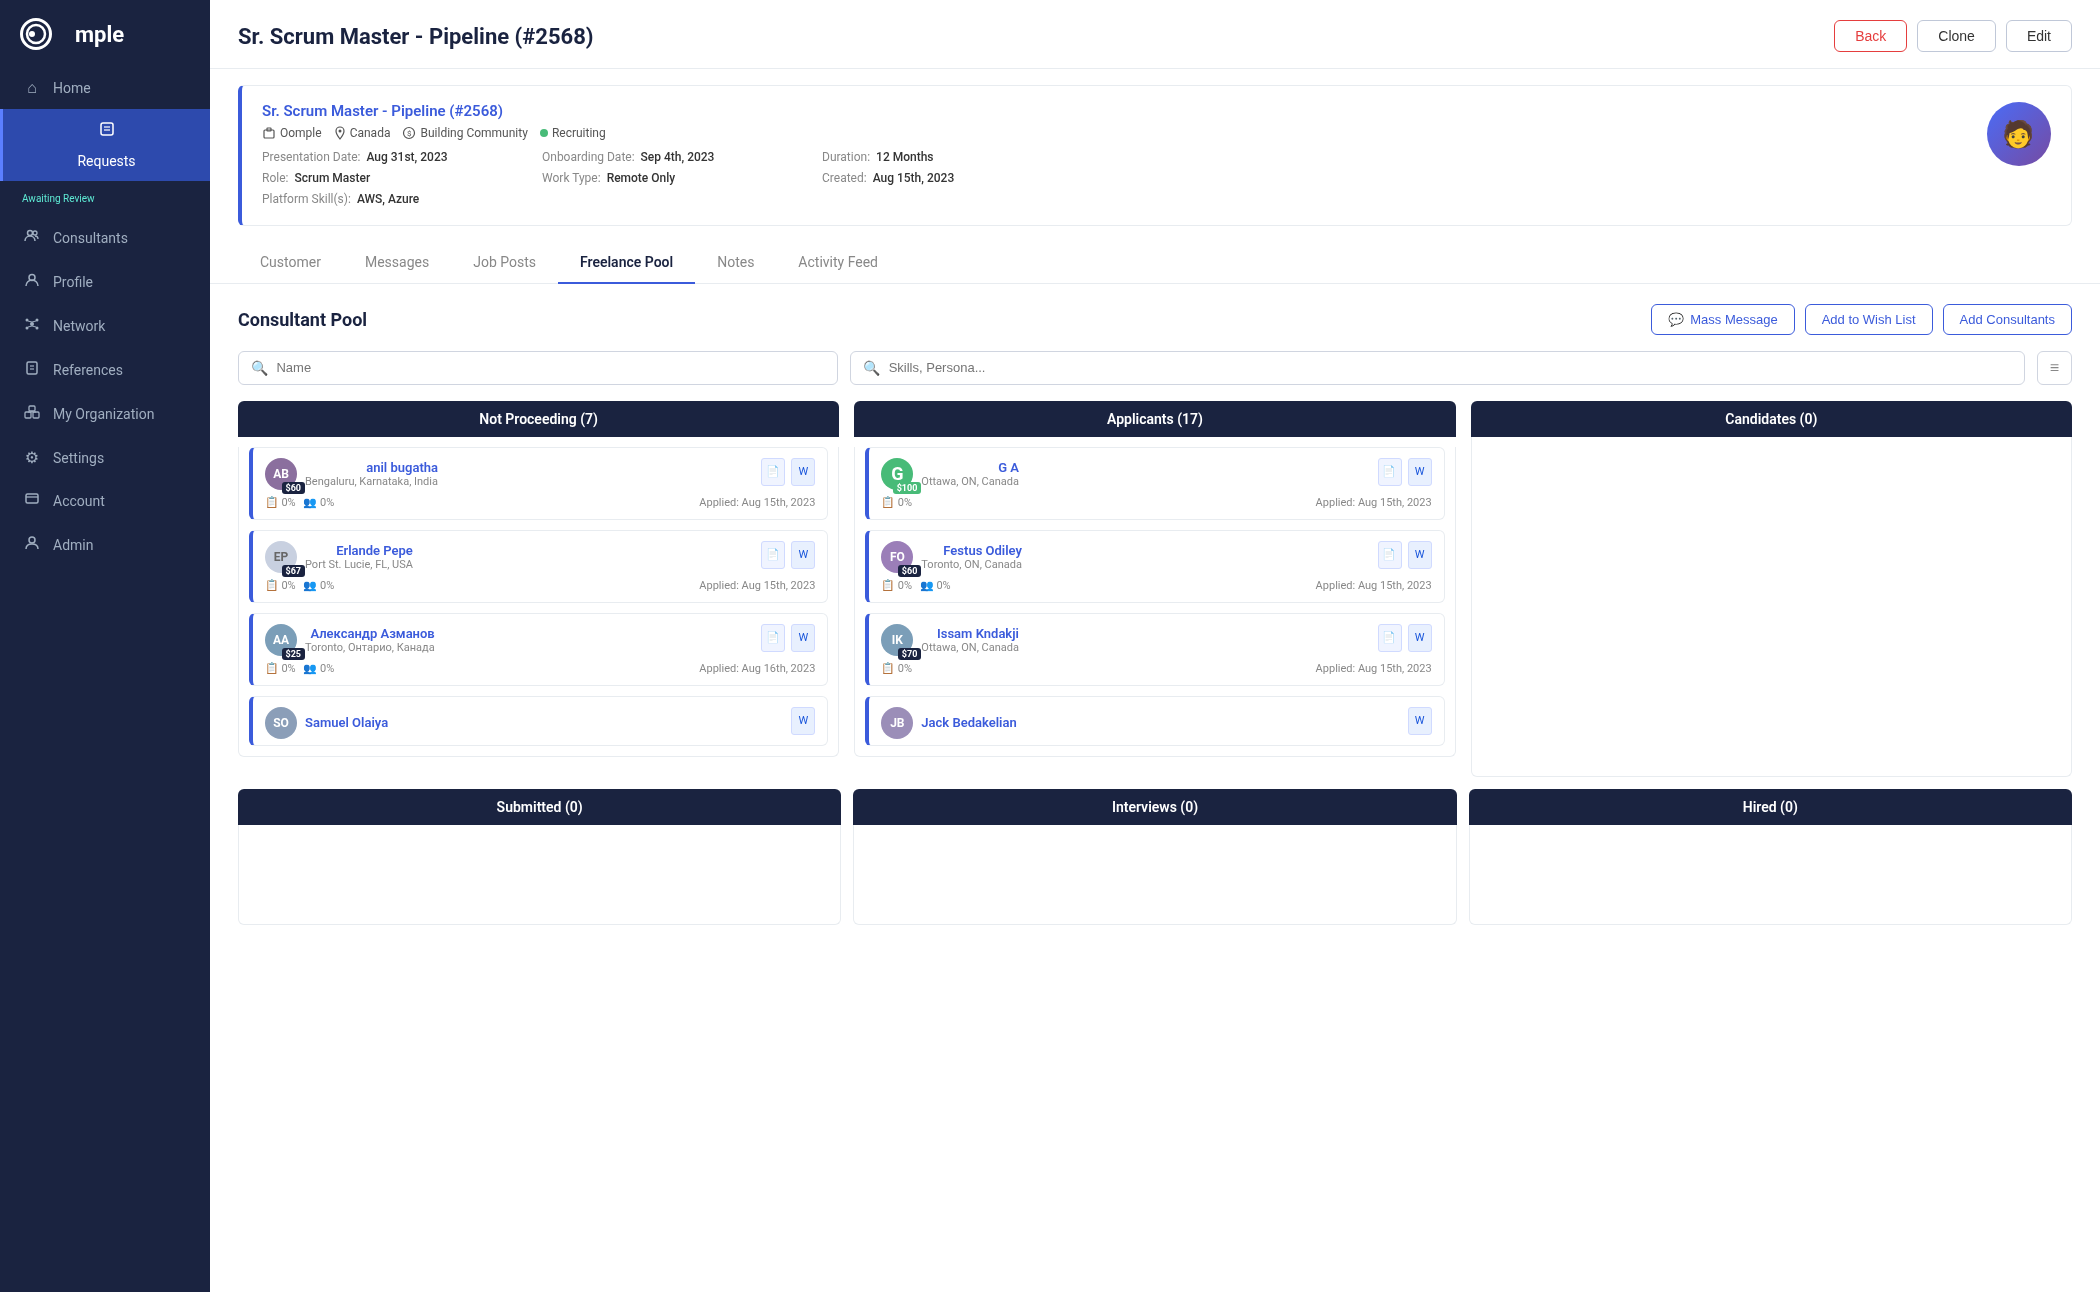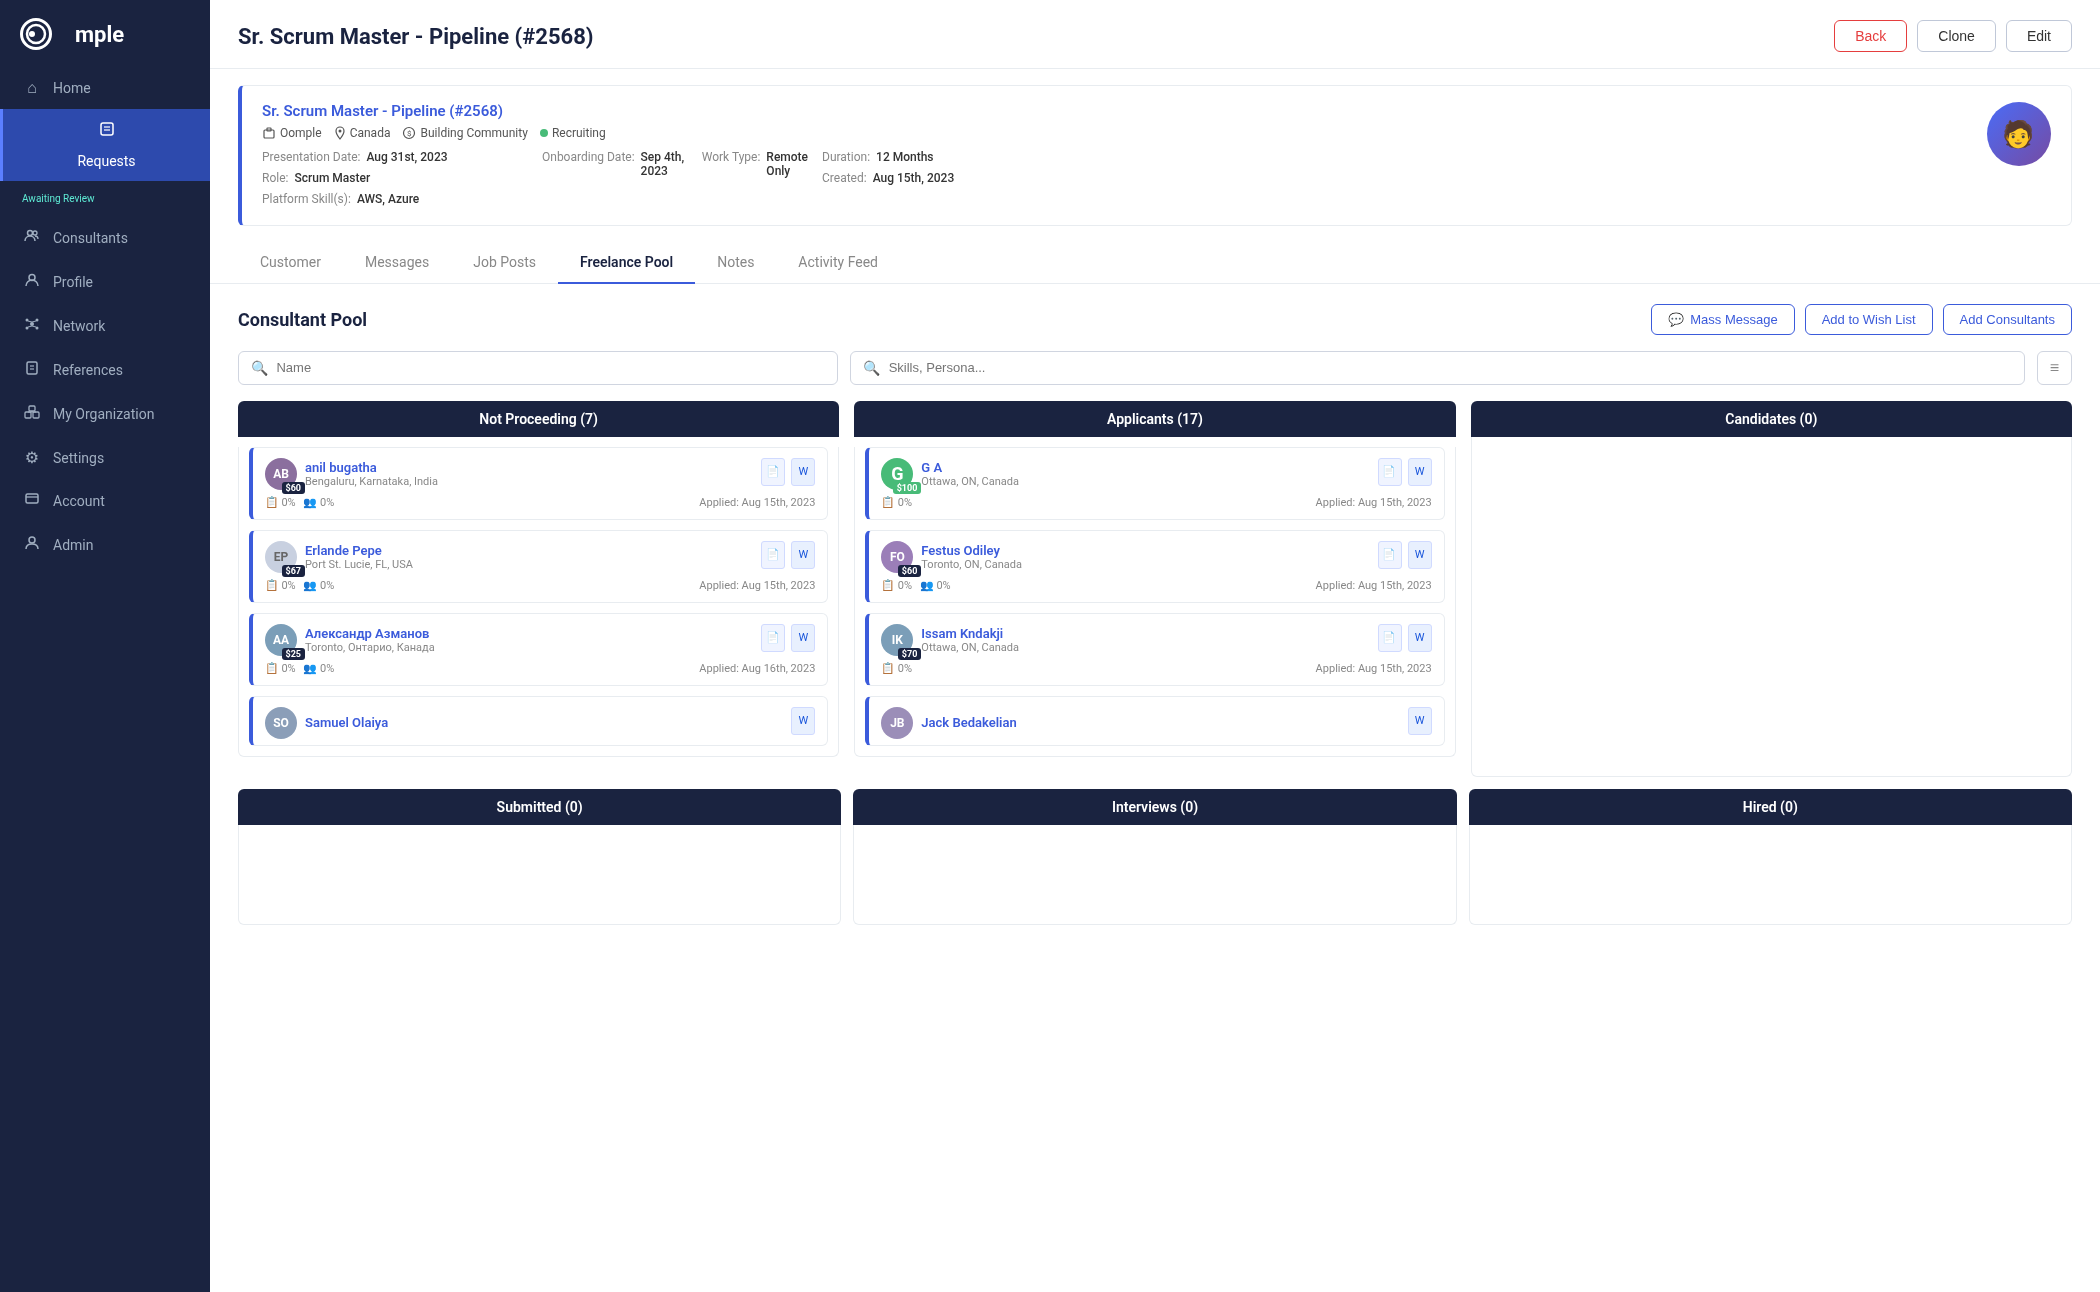--- a/index.html
+++ b/index.html
@@ -212,21 +212,21 @@
       border: 1.5px solid #e8ecf0;
       border-left: 4px solid #3b5bdb;
       border-radius: 6px;
       padding: 10px 12px;
       margin: 10px 10px;
       background: #fff;
       cursor: pointer;
       position: relative;
     }
     .card-top { display: flex; align-items: flex-start; justify-content: space-between; }
-    .card-left { display: flex; align-items: center; gap: 8px; }
+    .card-left { display: flex; align-items: center; gap: 8px; text-align: right; }
     .card-avatar {
       width: 32px; height: 32px; border-radius: 50%;
       background: #c0cbe8;
       display: flex; align-items: center; justify-content: center;
       font-size: 12px; font-weight: 700; color: #1a2340;
       position: relative;
       flex-shrink: 0;
     }
     .price-badge {
       position: absolute;
@@ -435,21 +435,21 @@
           </div>
           <div class="info-field">
             <span class="field-label">Role:</span>
             <span class="field-value">Scrum Master</span>
           </div>
           <div class="info-field">
             <span class="field-label">Platform Skill(s):</span>
             <span class="field-value">AWS, Azure</span>
           </div>
         </div>
-        <div style="display:flex; flex-direction:row; gap:4px;">
+        <div style="display:flex; flex-direction:column; gap:4px;">
           <div class="info-field">
             <span class="field-label">Onboarding Date:</span>
             <span class="field-value">Sep 4th, 2023</span>
           </div>
           <div class="info-field">
             <span class="field-label">Work Type:</span>
             <span class="field-value">Remote Only</span>
           </div>
         </div>
         <div style="display:flex; flex-direction:column; gap:4px;">

